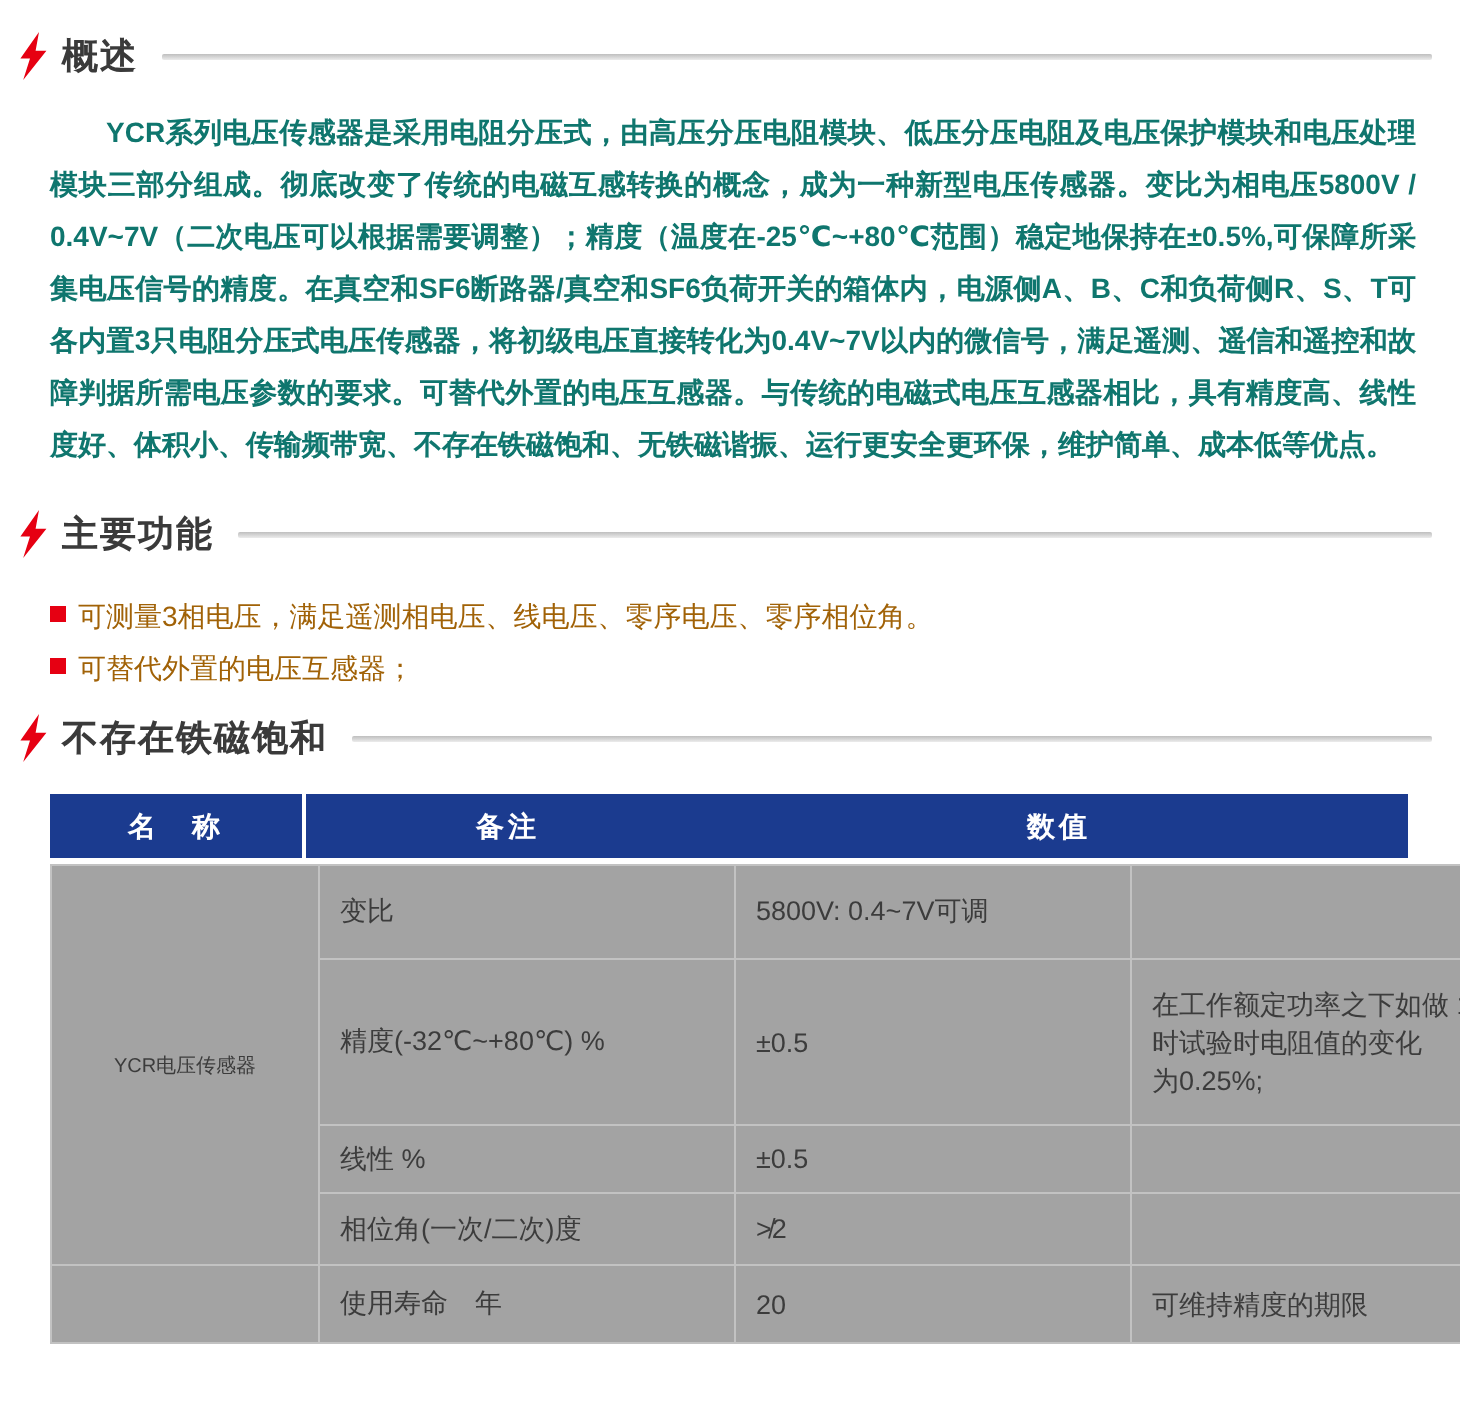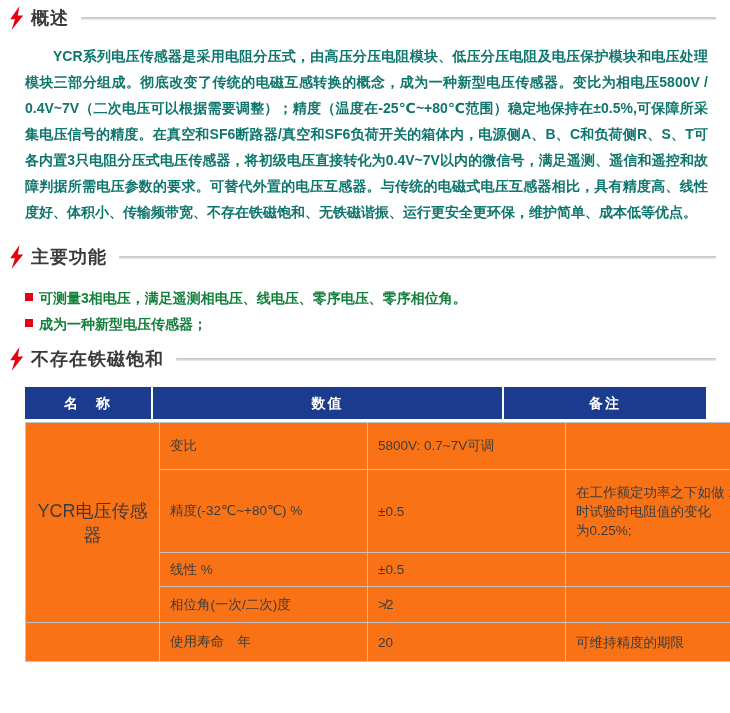--- a/index.html
+++ b/index.html
@@ -10,36 +10,36 @@
   }
   .page{width:730px;height:713px;position:relative;}
 
   
   .sec-head{display:flex;align-items:center;padding-left:8px;}
   .sec-head .bolt{width:17px;height:24px;flex:0 0 auto;margin-right:6px;}
   .sec-title{font-size:18px;font-weight:bold;color:#3a3a3a;letter-spacing:1px;white-space:nowrap;}
   .sec-rule{flex:1 1 auto;height:3px;margin-left:12px;margin-right:14px;
     background:linear-gradient(#bfbfbf,#ececec);border-radius:1px;}
 
-  .sec-head.h1{margin-top:6px;}
+  .sec-head.h1{margin-top:16px;}
   .sec-head.h2{margin-top:20px;text-align:right;}
   .sec-head.h3{margin-top:10px;}
 
   
   .para{
     margin:13px 22px 0 25px;
     font-size:14px;font-weight:600;line-height:26px;
     text-align:justify;text-indent:2em;color:#0f766e;
   }
 
   
   .bullets{margin:16px 22px 0 25px;}
   .bullet-item{
-    font-size:14px;font-weight:700;line-height:26px;
-    text-align:justify;color:#15803d;
+    font-size:14px;font-weight:400;line-height:26px;
+    text-align:justify;color:#a16207;
   }
   .sq{
     display:inline-block;width:8px;height:8px;background:#e60012;
     margin-right:6px;vertical-align:2px;
   }
 
   
   .tbl-wrap{margin:16px 0 0 25px;width:681px;}
   .tbl-head{display:flex;width:684px;margin-bottom:3px;align-items:flex-end;}
   .tbl-head .hc{
@@ -49,23 +49,23 @@
   .hc.c1{width:126px;margin-right:2px;}
   .hc.c2{width:349px;margin-right:2px;}
   .hc.c3{width:202px;}
 
   table.body-tbl{
     border-collapse:collapse;table-layout:fixed;width:681px;
     font-size:13.5px;color:#3c3c3c;
   }
   table.body-tbl td{
     border:1px solid #c2c2c2;vertical-align:middle;
-    padding:4px 10px;background:#f97316;
+    padding:4px 10px;background:#a3a3a3;
   }
-  td.group{width:113px;text-align:center;padding:4px 2px;font-size:18px;}
+  td.group{width:113px;text-align:center;padding:4px 2px;font-size:10px;}
   td.param{width:187px;}
   td.value{width:177px;}
   td.note{width:204px;white-space:pre-line;line-height:19px;}
   tr.r1 td{height:38px;}
   tr.r2 td{height:74px;}
   tr.r3 td{height:25px;}
   tr.r4 td{height:27px;}
   tr.r5 td{height:30px;}
 </style>
 </head>
@@ -84,43 +84,43 @@
 
   <div class="sec-head h2">
     <svg class="bolt" viewBox="0 0 17 24">
       <path d="M11.5 0 L2.2 13.2 L7 13.2 L3.6 24 L15.2 9.4 L9.8 9.4 Z" fill="#e60012"></path>
     </svg>
     <span class="sec-title">主要功能</span>
     <span class="sec-rule"></span>
   </div>
   <div class="bullets">
     <div class="bullet-item"><span class="sq"></span><span>可测量3相电压，满足遥测相电压、线电压、零序电压、零序相位角。</span></div>
-    <div class="bullet-item"><span class="sq"></span><span>成为一种新型电压传感器；</span></div>
+    <div class="bullet-item"><span class="sq"></span><span>可替代外置的电压互感器；</span></div>
   </div>
 
   <div class="sec-head h3">
     <svg class="bolt" viewBox="0 0 17 24">
       <path d="M11.5 0 L2.2 13.2 L7 13.2 L3.6 24 L15.2 9.4 L9.8 9.4 Z" fill="#e60012"></path>
     </svg>
     <span class="sec-title">不存在铁磁饱和</span>
     <span class="sec-rule"></span>
   </div>
 
   <div class="tbl-wrap">
     <div class="tbl-head">
       <div class="hc c1">名　称</div>
+      <div class="hc c3">备注</div>
       <div class="hc c2">数值</div>
-      <div class="hc c3">备注</div>
     </div>
     <table class="body-tbl">
       <tbody>
           <tr class="r1">
         <td class="group" rowspan="4">YCR电压传感器</td>
         <td class="param">变比</td>
-        <td class="value">5800V: 0.7~7V可调</td>
+        <td class="value">5800V: 0.4~7V可调</td>
         <td class="note"></td>
       </tr>
       <tr class="r2">
         <td class="param">精度(-32℃~+80℃) %</td>
         <td class="value">±0.5</td>
         <td class="note">在工作额定功率之下如做 1000小时试验时电阻值的变化
 为0.25%;</td>
       </tr>
       <tr class="r3">
         <td class="param">线性 %</td>

